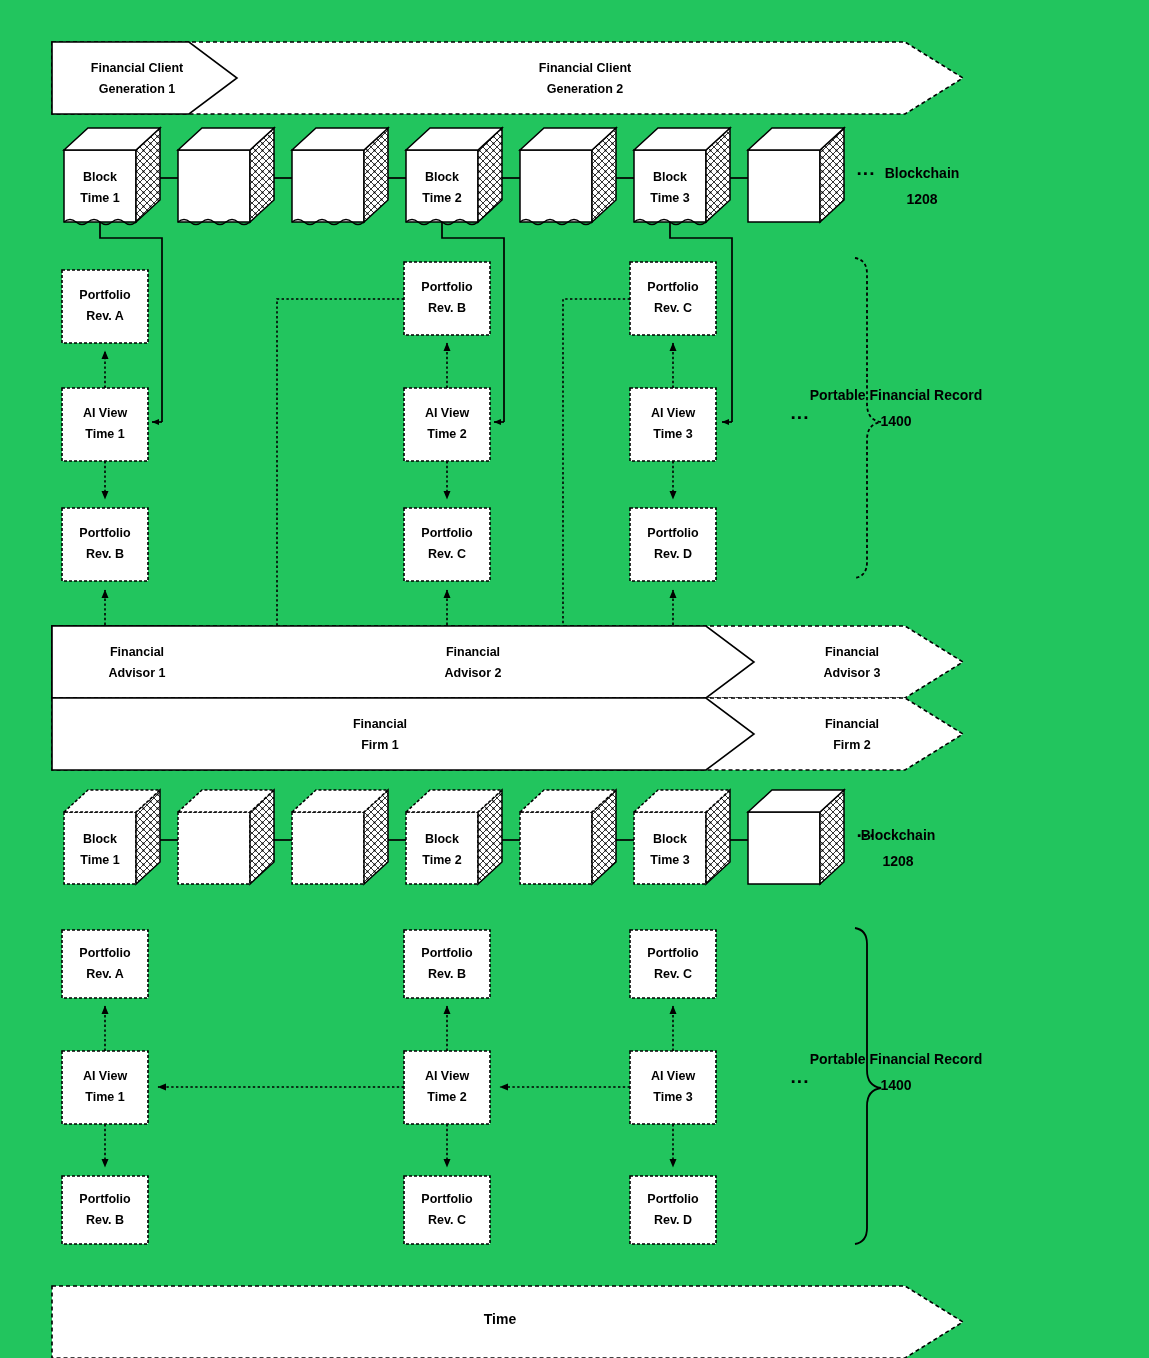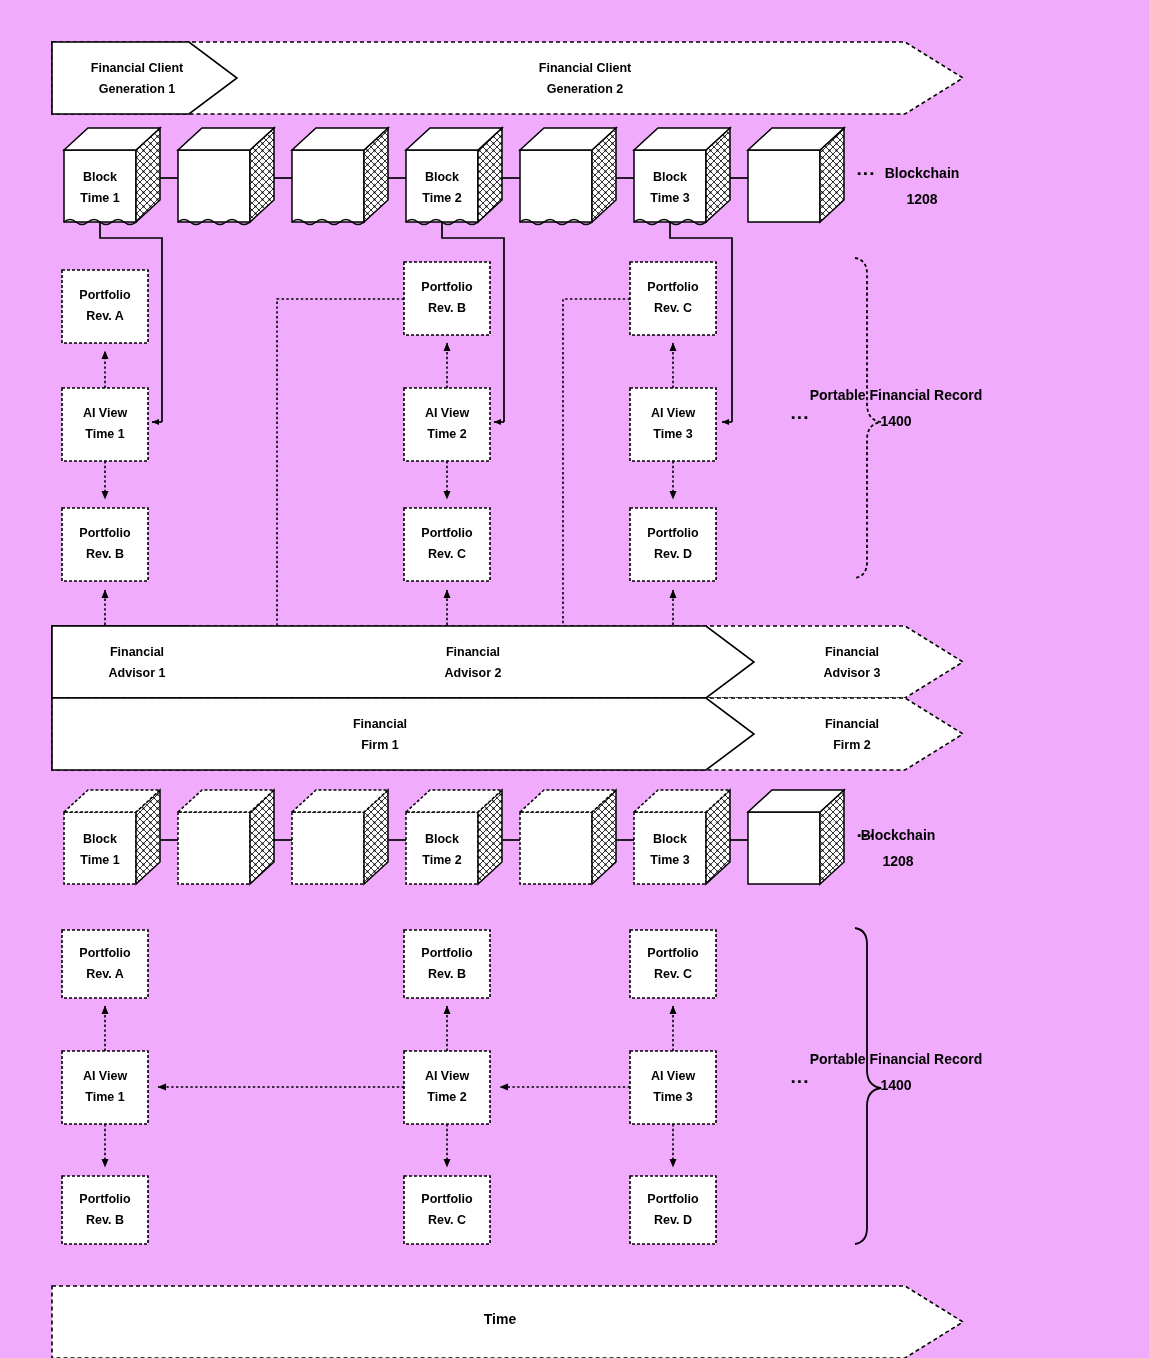--- a/index.html
+++ b/index.html
@@ -1,18 +1,18 @@
 <!DOCTYPE html>
 <html><head>
 <meta charset="utf-8">
 <style>
   html,body{margin:0;padding:0;background:#ffffff;}
   body{width:1149px;height:1358px;overflow:hidden;
        font-family:"Liberation Sans","DejaVu Sans",sans-serif;}
-  #stage{position:relative;width:1149px;height:1358px;background:#f0abfc;}
+  #stage{position:relative;width:1149px;height:1358px;background:#22c55e;}
   svg#fig{position:absolute;top:0;left:0;width:1149px;height:1358px;}
   .lbl{font-family:"Liberation Sans","DejaVu Sans",sans-serif;
        font-size:12.5px;font-weight:bold;fill:#000;text-anchor:middle;
        dominant-baseline:middle;}
   .lbl-lg{font-size:14px;}
   .boxline-dash{fill:#ffffff;stroke:#000000;stroke-width:1.6;
                 stroke-dasharray:3 2;}
   .cubeface{fill:#ffffff;stroke:#000000;stroke-width:1.5;}
   .cubeface-d{fill:#ffffff;stroke:#000000;stroke-width:1.5;stroke-dasharray:3 2;}
   .cubeside{stroke:#000000;stroke-width:1.5;}

